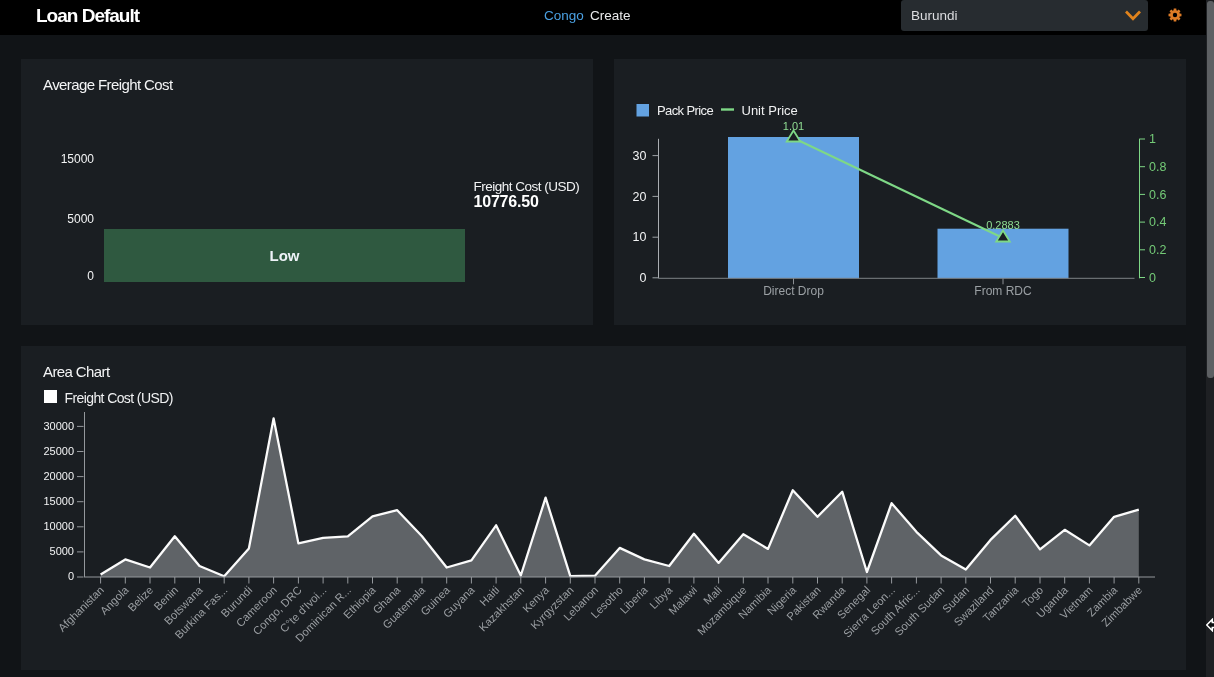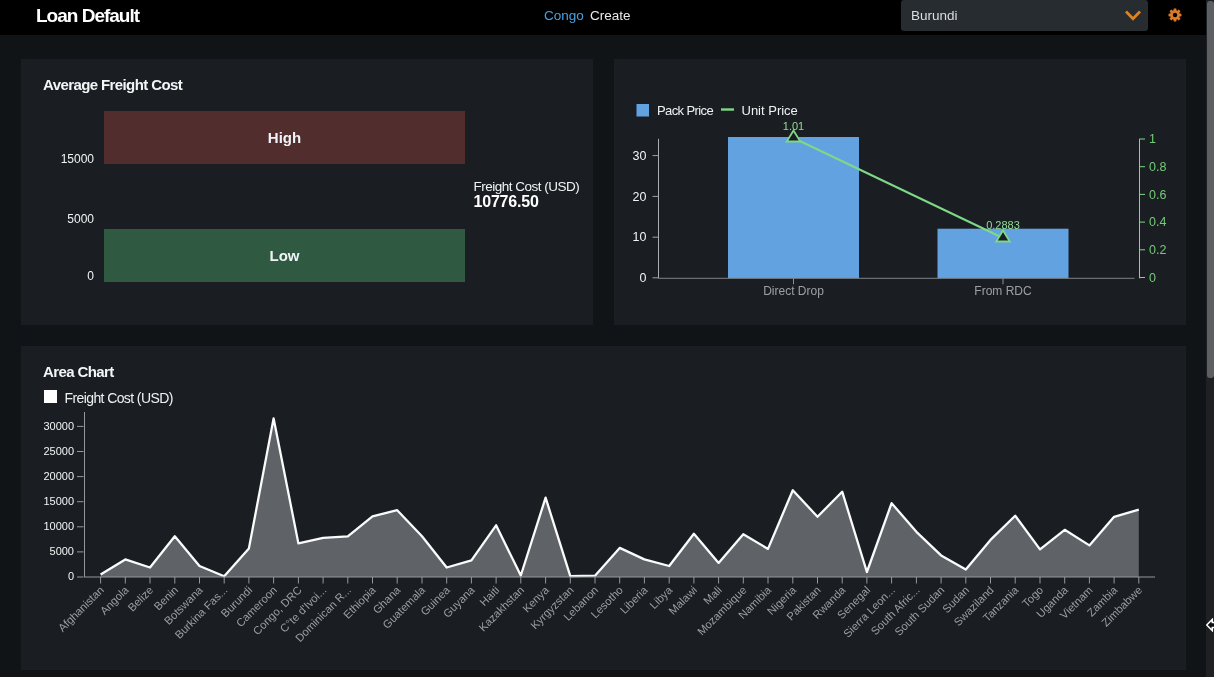--- a/index.html
+++ b/index.html
@@ -8,21 +8,21 @@
 .abs { position:absolute; }
 #navbar { position:absolute; left:0; top:0; width:1214px; height:35px; background:#000; }
 #title { position:absolute; left:36px; top:5px; font-size:19px; font-weight:700; color:#fff; letter-spacing:-1px;text-align:center; }
 .navlink { position:absolute; top:8px; font-size:13.5px; }
 #filter { position:absolute; left:901px; top:0; width:247px; height:31px; background:#272c30; border-radius:3px; }
 #filter span { position:absolute; left:10px; top:8px; font-size:13.5px; color:#dcdde0; }
 .card { position:absolute; background:#1a1e22; }
 #card1 { left:21px; top:59px; width:572px; height:266px; }
 #card2 { left:614px; top:59px; width:572px; height:266px; }
 #card3 { left:21px; top:346px; width:1165px; height:324px; }
-.ctitle { position:absolute; left:22px; top:17px; font-size:15px; font-weight:700; color:#f4f5f6; letter-spacing:-0.6px; }
+.ctitle { position:absolute; left:22px; top:17px; font-size:15px; font-weight:400; color:#f4f5f6; letter-spacing:-0.6px; }
 .gbar { position:absolute; left:83px; width:361px; height:53px; text-align:center;
   color:#eef3f8; font-weight:700; font-size:15px; line-height:53px; }
 .glab { position:absolute; width:52px; text-align:right; font-size:12px; color:#f2f3f4; }
 .leg { position:absolute; font-size:13px; color:#f0f1f2; }
 #scrolltrack { position:absolute; left:1206px; top:0; width:8px; height:677px; background:#1e2023; }
 #scrollthumb { position:absolute; left:1207px; top:1px; width:7px; height:377px; background:#5d6063; border-radius:3px; }
 svg { position:absolute; left:0; top:0; }
 svg text { font-family:"Liberation Sans", sans-serif; }
 </style>
 </head>
@@ -38,21 +38,20 @@
     </svg>
   </div>
   <svg width="16" height="16" style="left:1166.5px;top:7.2px;" viewBox="0 0 16 16">
     <path d="M 6.71,1.53 L 9.29,1.53 L 9.43,3.31 L 10.30,3.67 L 11.67,2.51 L 13.49,4.33 L 12.33,5.70 L 12.69,6.57 L 14.47,6.71 L 14.47,9.29 L 12.69,9.43 L 12.33,10.30 L 13.49,11.67 L 11.67,13.49 L 10.30,12.33 L 9.43,12.69 L 9.29,14.47 L 6.71,14.47 L 6.57,12.69 L 5.70,12.33 L 4.33,13.49 L 2.51,11.67 L 3.67,10.30 L 3.31,9.43 L 1.53,9.29 L 1.53,6.71 L 3.31,6.57 L 3.67,5.70 L 2.51,4.33 L 4.33,2.51 L 5.70,3.67 L 6.57,3.31 Z" fill="#dd7b26"></path>
     <circle cx="8" cy="8" r="2.2" fill="#000"></circle>
   </svg>
 </div>
 
 <div id="card1" class="card">
   <div class="ctitle">Average Freight Cost</div>
-  <div class="gbar" style="top:52px;background:#522d2e;">High</div>
   <div class="gbar" style="top:169.5px;background:#2f5940;">Low</div>
   <div class="glab" style="left:21px;top:93px;">15000</div>
   <div class="glab" style="left:21px;top:152.5px;">5000</div>
   <div class="glab" style="left:21px;top:210px;">0</div>
   <div class="abs" style="left:452.5px;top:119.5px;font-size:13.5px;color:#f2f3f4;letter-spacing:-0.5px;">Freight Cost (USD)</div>
   <div class="abs" style="left:452.5px;top:133.5px;font-size:16px;font-weight:700;color:#fff;letter-spacing:-0.2px;">10776.50</div>
 </div>
 
 <div id="card2" class="card">
   <svg width="572" height="266" viewBox="0 0 572 266">

